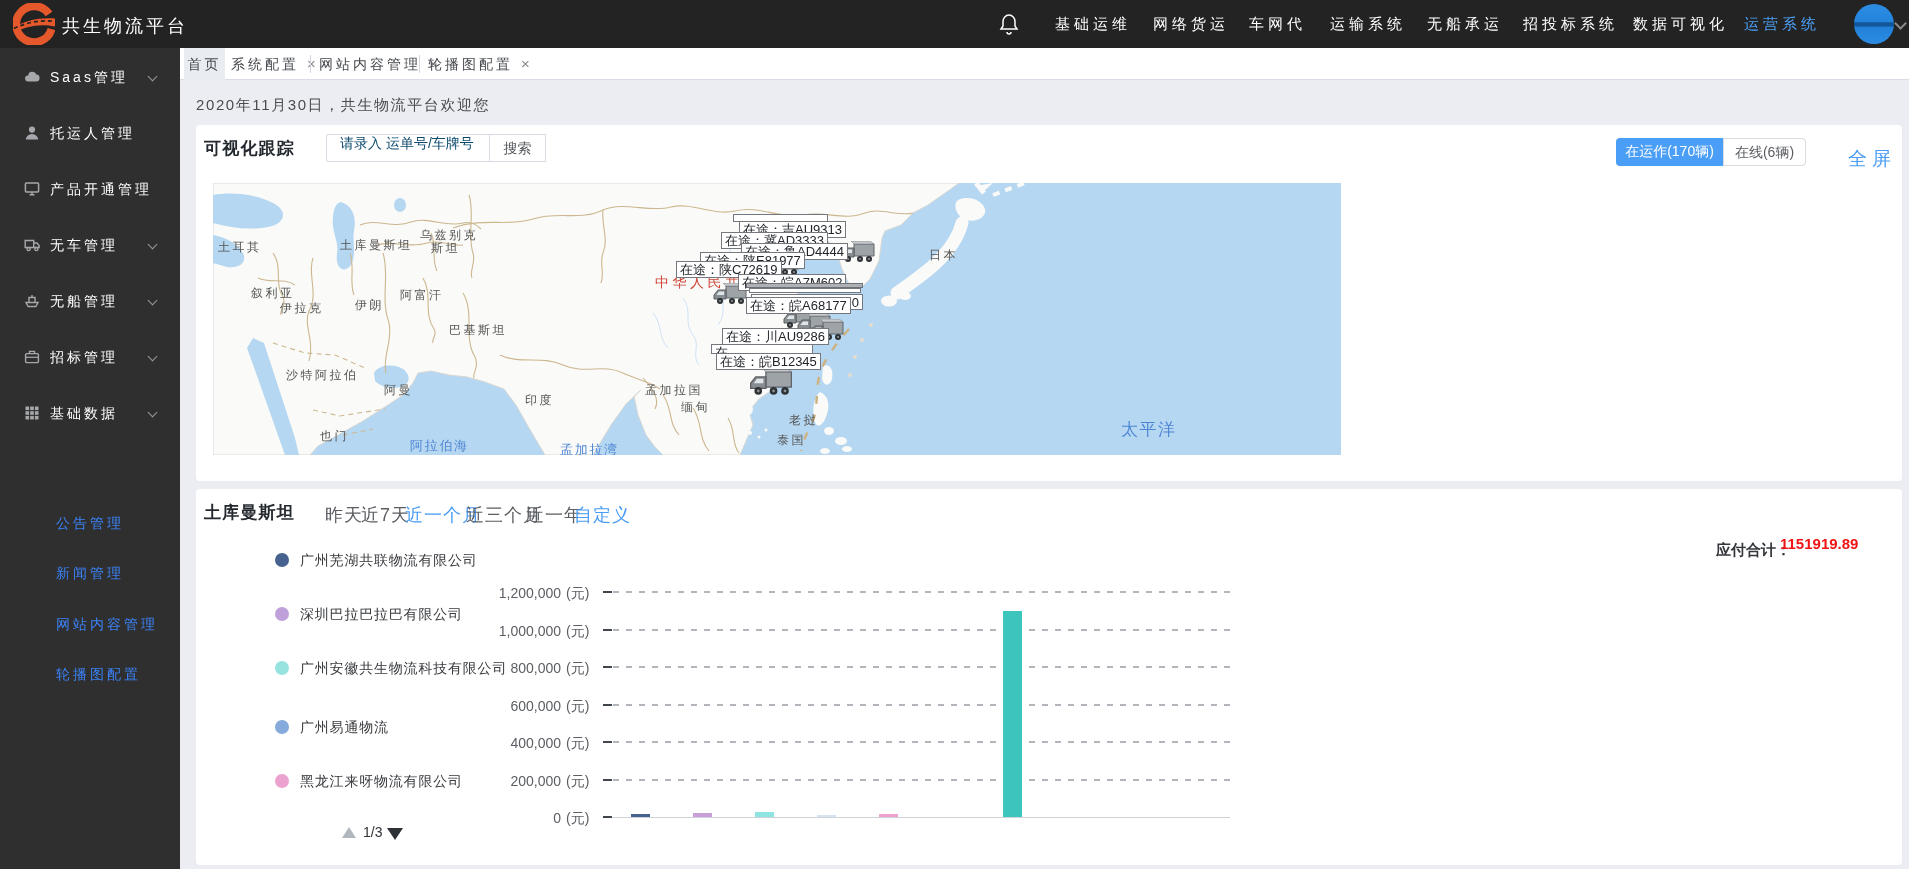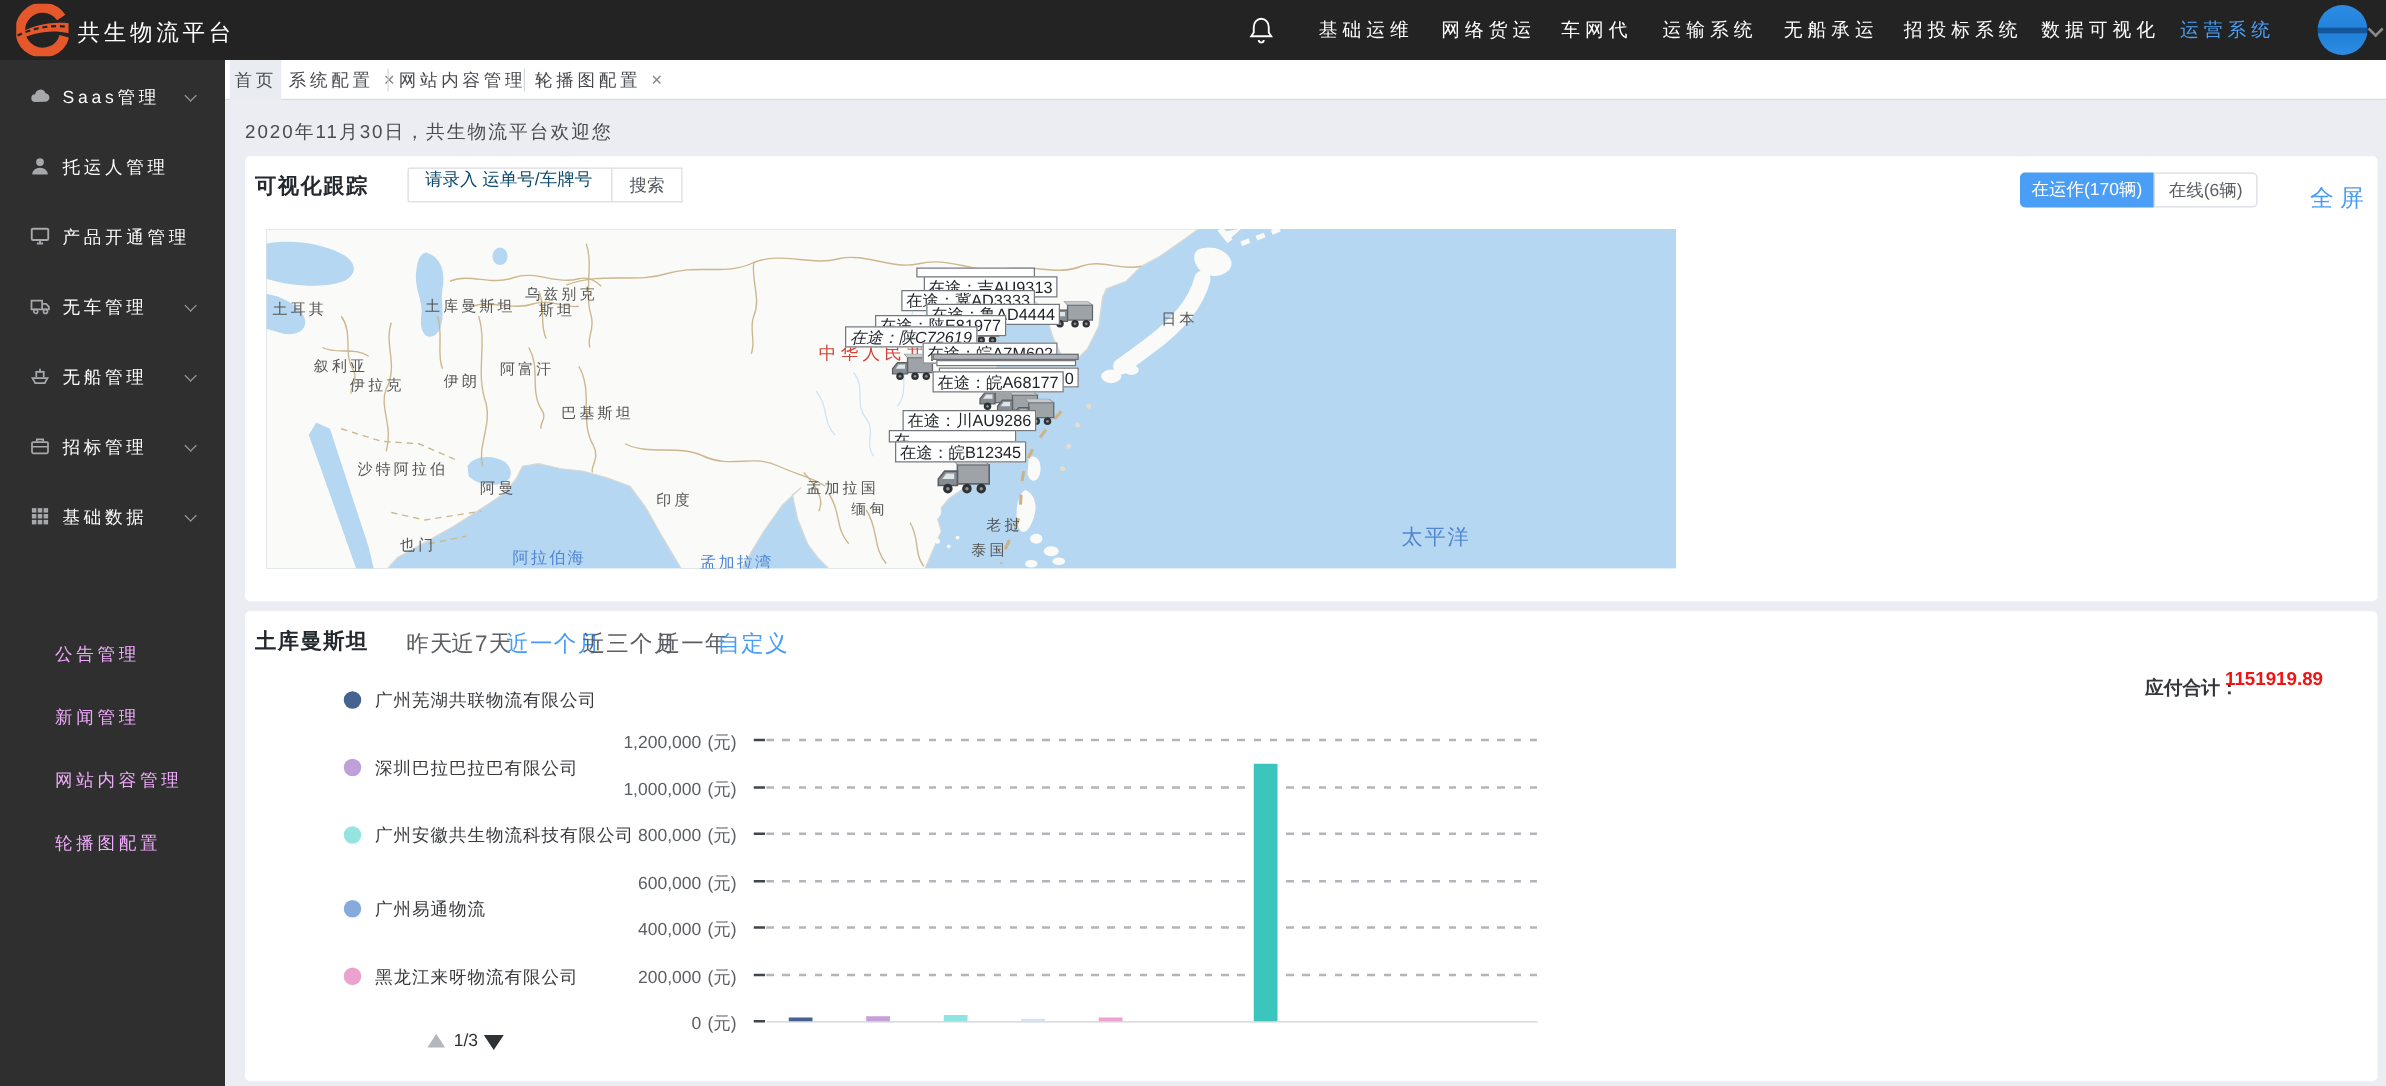--- a/index.html
+++ b/index.html
@@ -12,21 +12,21 @@
   .navitem { position:absolute; top:15px; font-size:15px; color:#ffffff; white-space:nowrap; letter-spacing:4px; }
   .navitem.on { color:#4ba0f8; }
   #avatar { position:absolute; left:1854px; top:4px; width:40px; height:40px; border-radius:50%;
     background:linear-gradient(180deg,#2d8ce2 0%,#2384dd 44%,#14569a 47%,#14569a 55%,#2181d9 58%,#2d8ce2 100%); }
   #avchev { position:absolute; left:1896px; top:19px; width:9px; height:9px; border-right:2px solid #8a8a8a; border-bottom:2px solid #8a8a8a; transform:rotate(45deg); }
   
   #sidebar { position:absolute; left:0; top:48px; width:180px; height:821px; background:#2f2f2f; z-index:20; }
   .sitem { position:absolute; left:0; width:180px; height:56px; color:#fdfdfd; font-size:14px; }
   .sitem .txt { position:absolute; left:50px; top:20px; letter-spacing:3px; }
   .sitem svg { position:absolute; left:24px; top:20px; }
-  .sub { position:absolute; left:44px; width:140px; color:#f0abfc; font-size:14px; letter-spacing:3px; }
+  .sub { position:absolute; left:56px; width:140px; color:#3b82f6; font-size:14px; letter-spacing:3px; }
   .chev { position:absolute; left:149px; top:24px; width:7px; height:7px; border-right:1.5px solid #9a9a9a; border-bottom:1.5px solid #9a9a9a; transform:rotate(45deg); }
   .chev.up { transform:rotate(-135deg); top:27px; }
   
   #tabbar { position:absolute; left:180px; top:48px; width:1729px; height:32px; background:#ffffff; border-bottom:1px solid #d8dce4; z-index:10; }
   .tab { position:absolute; top:0; height:32px; line-height:32px; font-size:14px; color:#46494e; white-space:nowrap; letter-spacing:3px; }
   .tab .x { color:#84878c; font-size:15px; margin-left:8px; }
   .tabsep { position:absolute; top:7px; width:1px; height:18px; background:#d4d7dd; }
   
   .card { position:absolute; background:#ffffff; border-radius:4px; }
   #card1 { left:196px; top:125px; width:1706px; height:356px; }
@@ -357,21 +357,21 @@
         <circle cx="7" cy="18" r="1.1" fill="#8b9094"></circle>
         <circle cx="19" cy="18" r="1.1" fill="#8b9094"></circle>
         <circle cx="28" cy="18" r="1.1" fill="#8b9094"></circle>
       </svg>
     </div>
 <div class="mlabel" style="left:520px; top:31px; width:95px; height:8px;"></div>
 <div class="mlabel" style="left:526px; top:38px;">在途：吉AU9313</div>
 <div class="mlabel" style="left:508px; top:49px;">在途：冀AD3333</div>
 <div class="mlabel" style="left:528px; top:60px;">在途：鲁AD4444</div>
 <div class="mlabel" style="left:487px; top:69px;">在途：陕E81977</div>
-<div class="mlabel" style="left:463px; top:78px;font-style:italic;">在途：陕C72619</div>
+<div class="mlabel" style="left:463px; top:78px;">在途：陕C72619</div>
 <div class="mlabel" style="left:525px; top:91px;">在途：皖A7M602</div>
 <div class="mlabel mgray" style="left:533px; top:100px; width:117px; height:5px;"></div>
 <div class="mlabel" style="left:536px; top:105px; width:112px; height:5px;"></div>
 <div class="mlabel" style="left:538px; top:111px; width:112px; height:16px; text-align:right;">290</div>
 <div class="mlabel" style="left:533px; top:114px;">在途：皖A68177</div>
 <div class="mlabel" style="left:509px; top:145px;">在途：川AU9286</div>
 <div class="mlabel" style="left:498px; top:161px; width:102px; height:10px;">在</div>
 <div class="mlabel" style="left:598px; top:171px; width:8px; height:13px;"></div>
 <div class="mlabel" style="left:503px; top:170px;">在途：皖B12345</div>
 <div class="mtruck big" style="left:536px; top:185px;">

